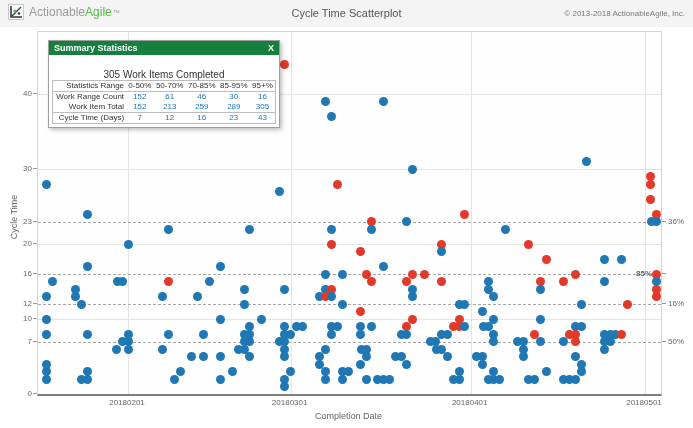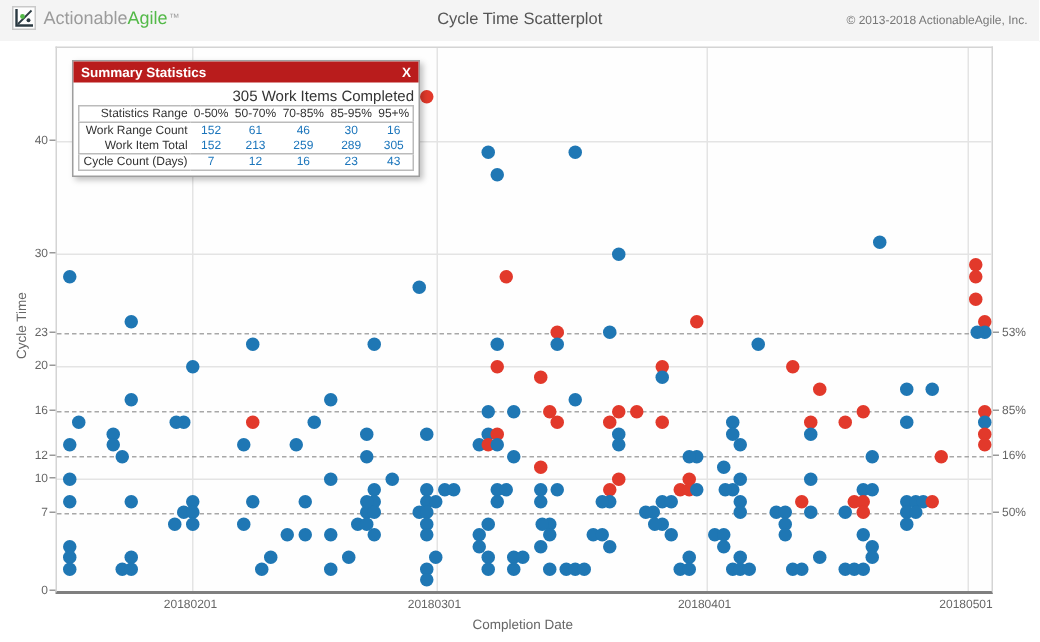--- a/index.html
+++ b/index.html
@@ -24,25 +24,25 @@
   .ytick{position:absolute;width:30px;text-align:right;font-size:8px;color:#666;}
   .ymark{position:absolute;width:4px;height:1px;background:#999;}
   .xtick{position:absolute;width:60px;text-align:center;font-size:8px;color:#666;}
   .pct{position:absolute;font-size:8px;color:#666;}
   .pmark{position:absolute;width:4px;height:1px;background:#999;}
   .ylab{position:absolute;left:-16px;top:185px;font-size:9px;color:#666;
         transform:rotate(-90deg);width:60px;text-align:center;}
   .xlab{position:absolute;left:37px;width:623px;top:384px;text-align:center;font-size:9px;color:#666;}
   .panel{position:absolute;left:48px;top:13px;width:230px;background:#fff;
          border:1px solid #9e9e9e;box-shadow:2px 2px 4px rgba(0,0,0,0.25);}
-  .panel-head{background:#b91c1c;color:#fff;font-size:9px;font-weight:bold;
+  .panel-head{background:#15803d;color:#fff;font-size:9px;font-weight:bold;
               padding:2px 5px;display:flex;justify-content:space-between;align-items:center;}
   .panel-x{cursor:pointer;font-size:9px;font-weight:bold;}
   .panel-body{padding:2px 3px 3px 3px;}
-  .p-title{text-align:right;font-size:10px;color:#333;margin-top:2px;}
+  .p-title{text-align:center;font-size:10px;color:#333;margin-top:12px;}
   .p-sub{text-align:center;font-size:8px;color:#555;margin:1px 0 3px 0;}
   table{border-collapse:collapse;width:100%;font-size:8px;color:#333;}
   th,td{padding:0 2px;font-weight:normal;line-height:1.25;}
   table{border:1px solid #bbb;}
   thead th{border-bottom:1px solid #bbb;text-align:center;white-space:nowrap;}
   thead th:first-child{text-align:right;}
   tbody td{text-align:center;color:#1b75bb;}
   tbody td.rowlab{text-align:right;color:#333;white-space:nowrap;}
   tbody tr.topline td{border-top:1px solid #bbb;}
 </style>
@@ -323,23 +323,23 @@
         <div class="xtick" style="left: 259.652px; top: 371px;">20180301</div>
         <div class="xtick" style="left: 439.731px; top: 371px;">20180401</div>
         <div class="xtick" style="left: 614.001px; top: 371px;">20180501</div>
       </div>
     <div id="pctlabels">
         <div class="pmark" style="left: 662px; top: 313.5px;"></div>
         <div class="pct" style="left: 668px; top: 309.5px;">50%</div>
         <div class="pmark" style="left: 662px; top: 276px;"></div>
         <div class="pct" style="left: 668px; top: 272px;">16%</div>
         <div class="pmark" style="left: 662px; top: 246px;"></div>
-        <div class="pct" style="left: 668px; top: 242px;">85%</div>
+        <div class="pct" style="left: 636px; top: 242px; font-weight: bold;">85%</div>
         <div class="pmark" style="left: 662px; top: 193.5px;"></div>
-        <div class="pct" style="left: 668px; top: 189.5px;">53%</div>
+        <div class="pct" style="left: 668px; top: 189.5px;">36%</div>
       </div>
 
     <div class="panel">
       <div class="panel-head">
         <span>Summary Statistics</span>
         <span class="panel-x">X</span>
       </div>
       <div class="panel-body">
         <div class="p-title">305 Work Items Completed</div>
         <table>
@@ -364,21 +364,21 @@
               </tr>
               <tr>
                 <td class="rowlab">Work Item Total</td>
                 <td>152</td>
                 <td>213</td>
                 <td>259</td>
                 <td>289</td>
                 <td>305</td>
               </tr>
               <tr class="topline">
-                <td class="rowlab">Cycle Count (Days)</td>
+                <td class="rowlab">Cycle Time (Days)</td>
                 <td>7</td>
                 <td>12</td>
                 <td>16</td>
                 <td>23</td>
                 <td>43</td>
               </tr>
             </tbody>
         </table>
       </div>
     </div>

